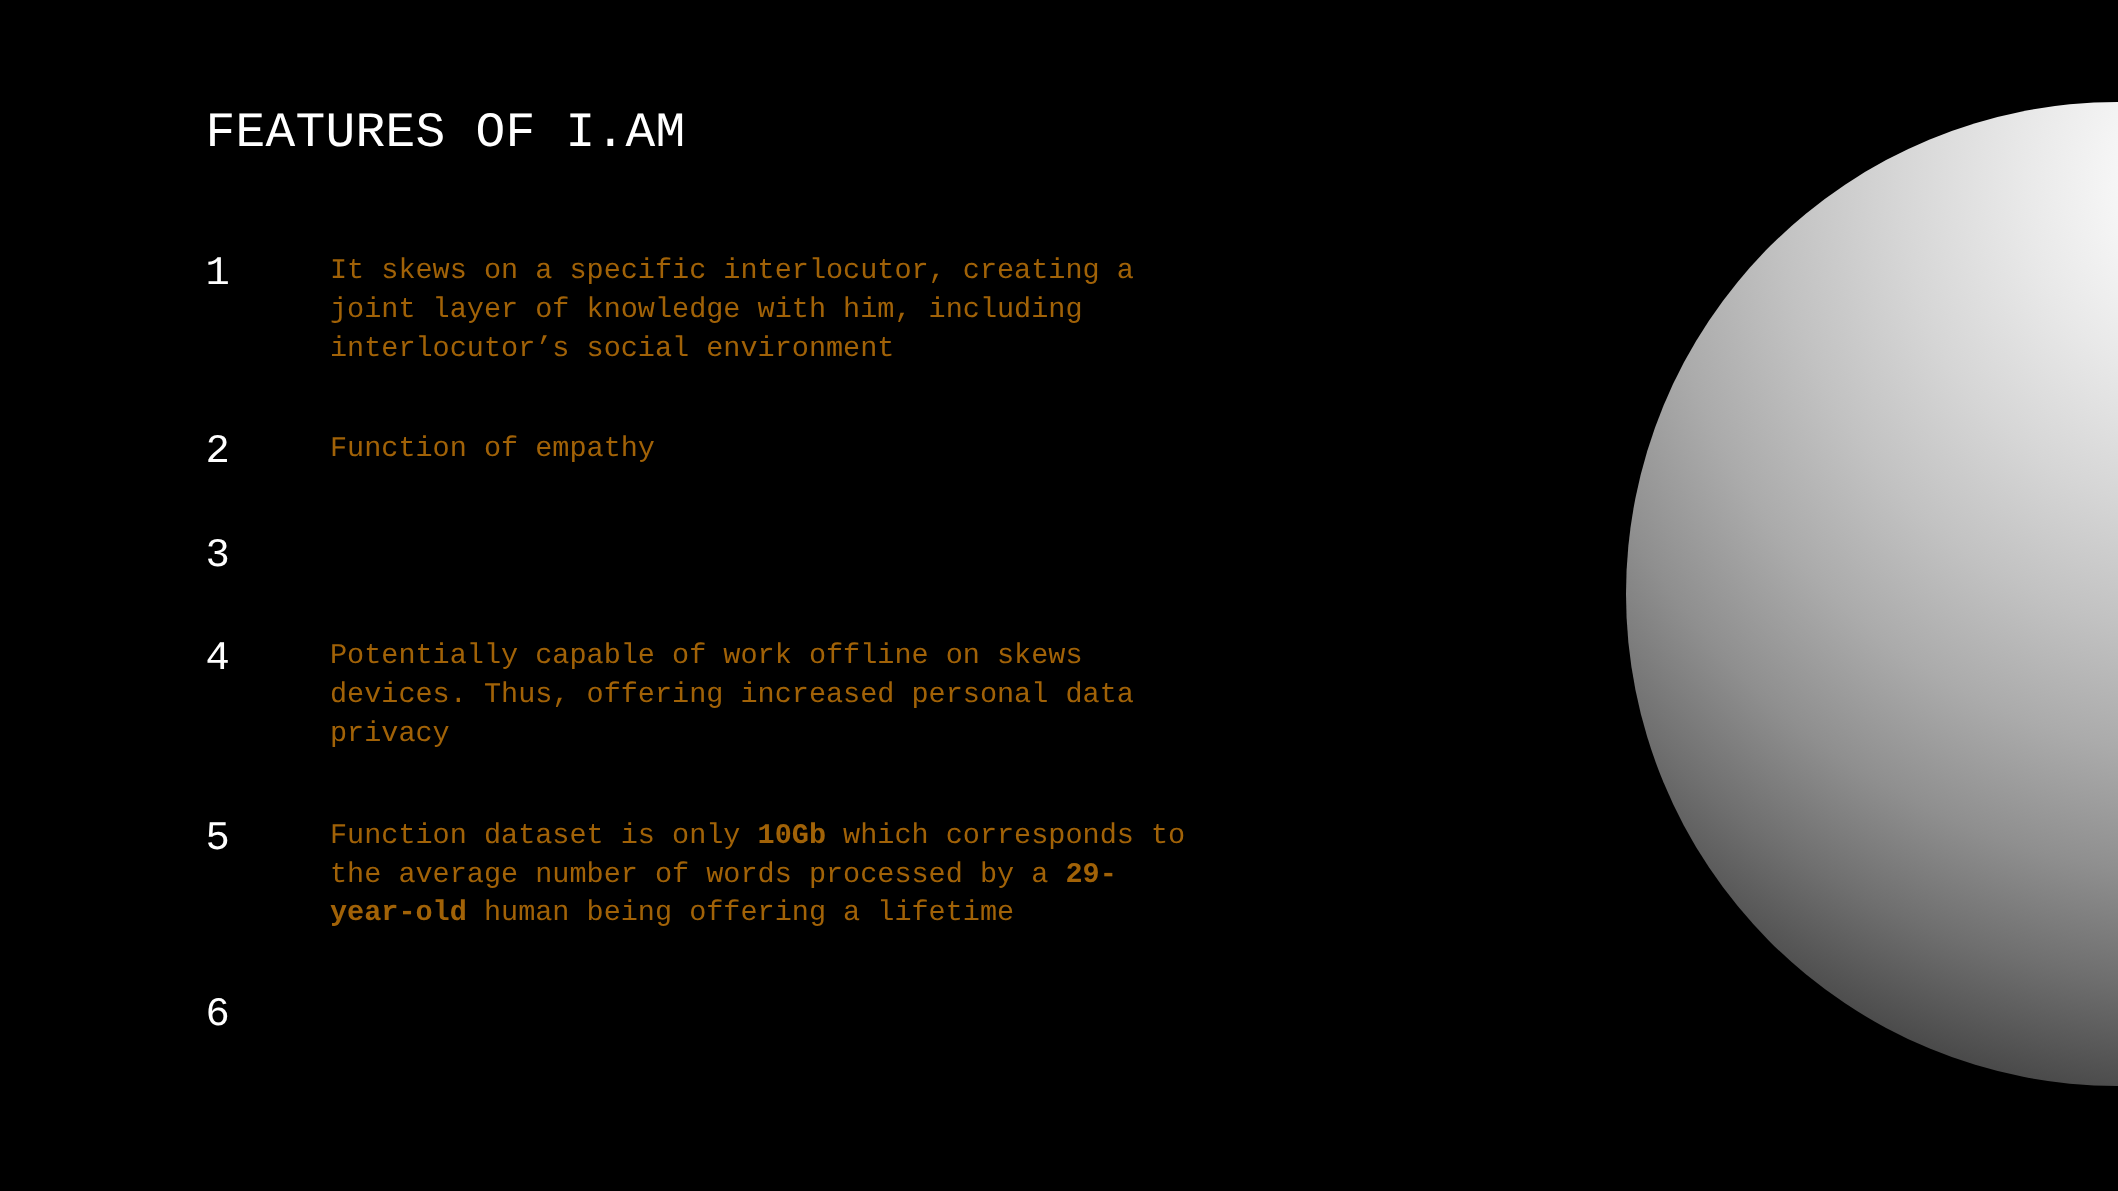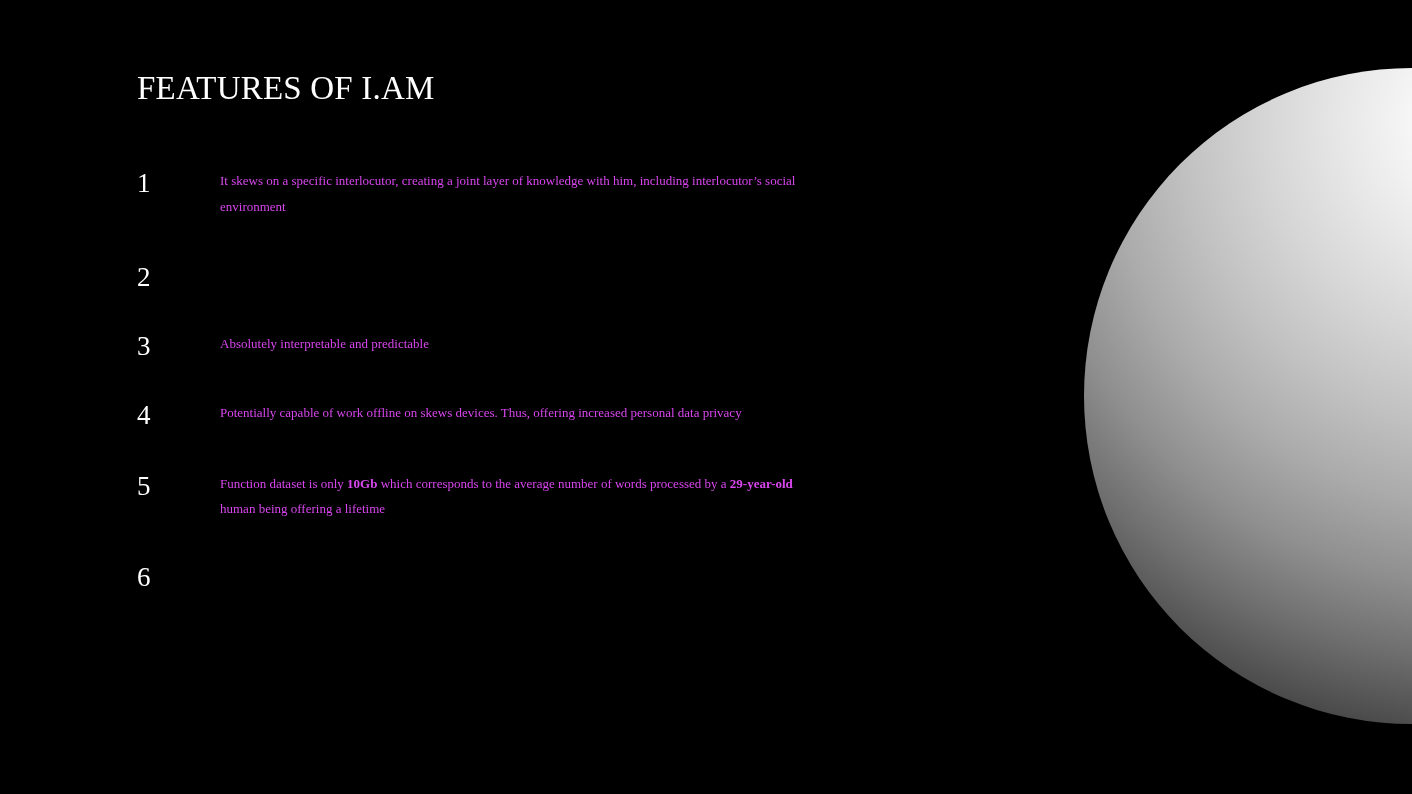--- a/index.html
+++ b/index.html
@@ -8,21 +8,21 @@
     padding: 0;
     background: #000000;
   }
 
   .slide {
     position: relative;
     width: 1412px;
     height: 794px;
     background: #000000;
     overflow: hidden;
-    font-family: Liberation Serif, serif;
+    font-family: Liberation Mono, monospace;
     -webkit-font-smoothing: antialiased;
   }
 
   
   .sphere {
     position: absolute;
     left: 1084px;
     top: 68px;
     width: 656px;
     height: 656px;
@@ -83,24 +83,24 @@
     width: 83px;
     font-size: 27px;
     font-weight: 300;
     line-height: 28px;
     color: #ffffff;
     padding-top: 1px;
   }
 
   .feature-text {
     flex: 1 1 auto;
-    font-size: 13px;
+    font-size: 19px;
     font-weight: 400;
     line-height: 25.8px;
-    color: #d946ef;
+    color: #a16207;
   }
 
   .feature-text b {
     font-weight: 700;
   }
 
   
   .feature-item[data-gap="lg"] { margin-bottom: 42px; }
   .feature-item[data-gap="md"] { margin-bottom: 40px; }
 </style>
@@ -114,24 +114,24 @@
   <h1 class="slide-title">FEATURES OF I.AM</h1>
 
   <ul class="feature-list">
 
   <li class="feature-item" data-gap="lg">
         <span class="feature-number">1</span>
         <span class="feature-text"><span>It skews on a specific interlocutor, creating a joint layer of knowledge with him, including interlocutor’s social environment</span></span>
       </li>
       <li class="feature-item" data-gap="md">
         <span class="feature-number">2</span>
+        <span class="feature-text"><span>Function of empathy</span></span>
       </li>
       <li class="feature-item" data-gap="md">
         <span class="feature-number">3</span>
-        <span class="feature-text"><span>Absolutely interpretable and predictable</span></span>
       </li>
       <li class="feature-item" data-gap="lg">
         <span class="feature-number">4</span>
         <span class="feature-text"><span>Potentially capable of work offline on skews devices. Thus, offering increased personal data privacy</span></span>
       </li>
       <li class="feature-item" data-gap="md">
         <span class="feature-number">5</span>
         <span class="feature-text"><span>Function dataset is only </span><b>10Gb</b><span> which corresponds to the average number of words processed by a </span><b>29-year-old</b><span> human being offering a lifetime</span></span>
       </li>
       <li class="feature-item">

